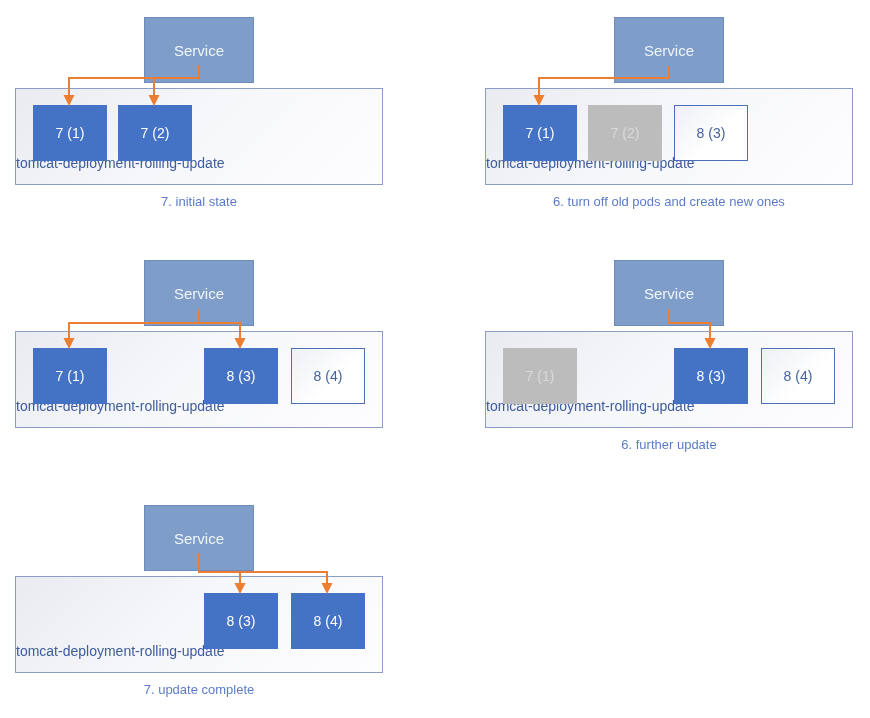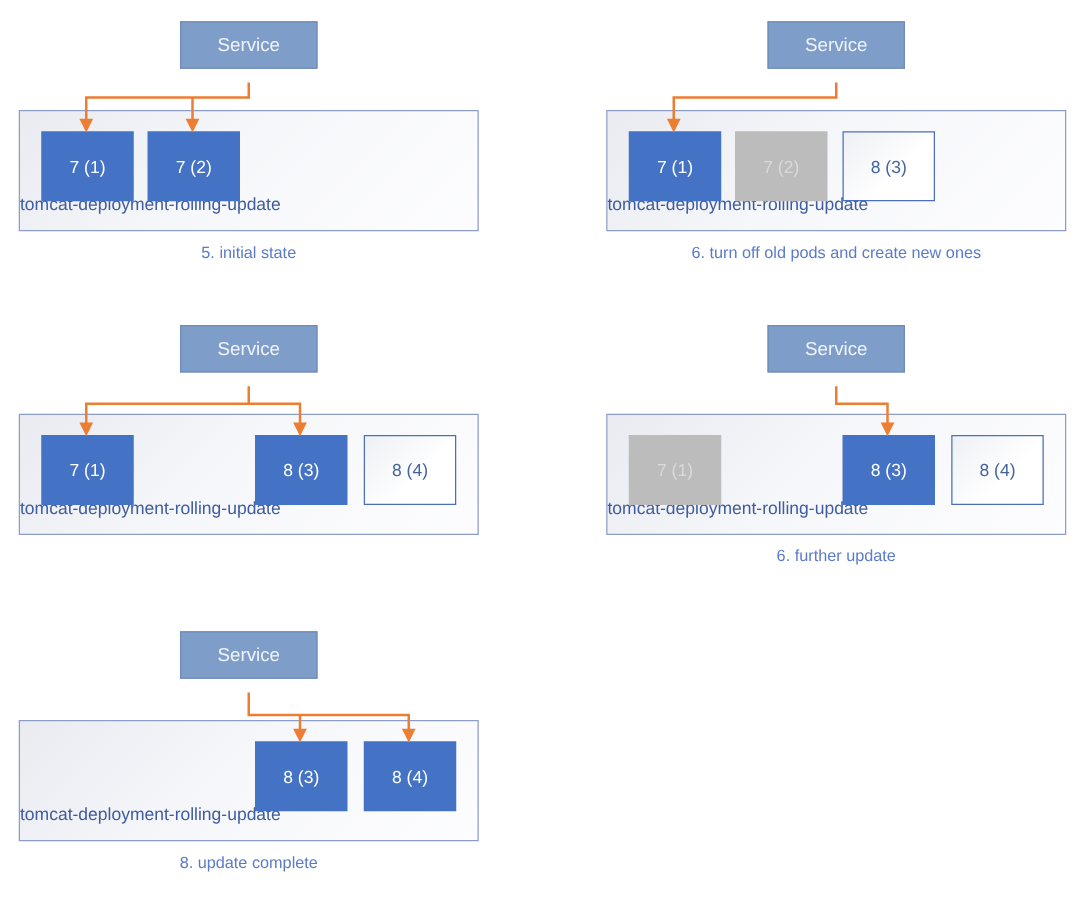--- a/index.html
+++ b/index.html
@@ -9,21 +9,21 @@
     position: relative;
     font-family: "Liberation Sans", sans-serif;
     overflow: hidden;
   }
   .stage { position: absolute; inset: 0; }
 
   .panel { position: absolute; width: 400px; height: 235px; }
 
   .service {
     position: absolute; left: 144px; top: 17px;
-    width: 110px; height: 38px;
+    width: 110px; height: 66px;
     background: var(--service-fill, #7E9EC9);
     border: 1px solid var(--service-border, #6D8CBA);
     display: flex; align-items: center; justify-content: center;
   }
   .service-label { color: var(--service-text, #F0F4F9); font-size: 15px; }
 
   .deployment {
     position: absolute; left: 15px; top: 88px;
     width: 368px; height: 97px;
     border: 1px solid var(--container-border, #8B9CC7);
@@ -79,21 +79,21 @@
         </div>
         <div class="pod active" style="left: 102px;">
           <span>7 (2)</span>
         </div>
       </div>
     <svg class="arrows" width="400" height="235" viewBox="0 0 400 235">
         <path class="arrow-line" d="M199 67 V78 M69 78 H199 M69 78 V96 M154 78 V96"></path>
         <polygon class="arrow-head" points="63.5,95 74.5,95 69,106"></polygon>
         <polygon class="arrow-head" points="148.5,95 159.5,95 154,106"></polygon>
       </svg>
-    <div class="caption">5. initial state</div>
+    <div class="caption">7. initial state</div>
   </section>
     <section class="panel" style="left: 470px; top: 0px;">
     <div class="service">
       <span class="service-label">Service</span>
     </div>
     <div class="deployment">
       <div class="dep-label">tomcat-deployment-rolling-update</div>
     <div class="pod active" style="left: 17px;">
           <span>7 (1)</span>
         </div>
@@ -165,15 +165,15 @@
         </div>
         <div class="pod active" style="left: 275px;">
           <span>8 (4)</span>
         </div>
       </div>
     <svg class="arrows" width="400" height="235" viewBox="0 0 400 235">
         <path class="arrow-line" d="M199 67 V84 M199 84 H327 M240 84 V96 M327 84 V96"></path>
         <polygon class="arrow-head" points="234.5,95 245.5,95 240,106"></polygon>
         <polygon class="arrow-head" points="321.5,95 332.5,95 327,106"></polygon>
       </svg>
-    <div class="caption">8. update complete</div>
+    <div class="caption">7. update complete</div>
   </section>
   </div>
 
 </body></html>

